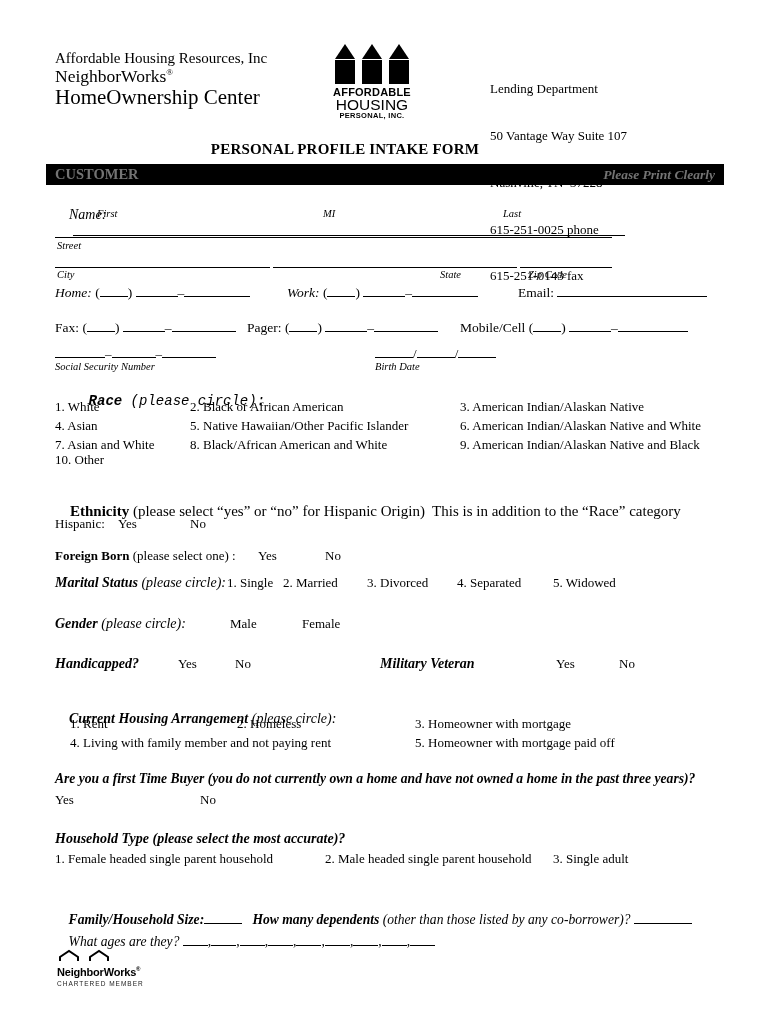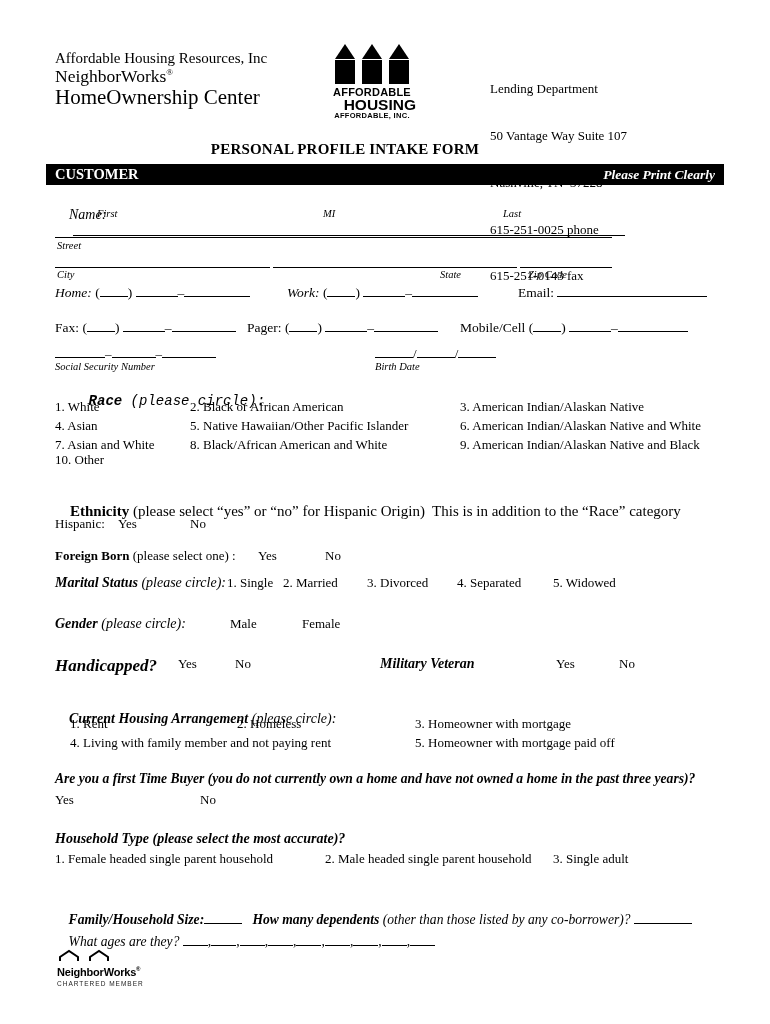--- a/index.html
+++ b/index.html
@@ -22,25 +22,25 @@
   .hdr-left{top:50px;left:55px;width:250px;text-align:left;line-height:1.12;}
   .hdr-left .l1{font-size:15px;}
   .hdr-left .l2{font-size:17.5px;}
   .hdr-left .l3{font-size:21px;}
   .hdr-right{top:50px;left:490px;font-size:13px;line-height:15.6px;white-space:pre;}
   .logo{top:44px;left:328px;width:88px;text-align:center;font-family:"Liberation Sans","DejaVu Sans",sans-serif;}
   .houses{display:flex;justify-content:center;gap:7px;}
   .house .roof{width:0;height:0;border-left:10px solid transparent;border-right:10px solid transparent;border-bottom:15px solid #000;}
   .house .hbody{width:20px;height:24px;background:#000;margin-top:1px;}
   .logo .t1{font-size:11px;font-weight:bold;letter-spacing:.2px;margin-top:2px;}
-  .logo .t2{font-size:15.5px;font-weight:bold;line-height:13px;text-align:right;}
+  .logo .t2{font-size:15.5px;font-weight:normal;line-height:13px;}
   .logo .t3{font-size:7.5px;font-weight:bold;letter-spacing:.3px;}
   
   .title{top:141px;left:0;width:690px;text-align:center;font-size:15px;font-weight:bold;letter-spacing:.2px;}
-  .bar{top:164px;left:46px;width:678px;height:21px;background:#000;color:#ffffff;
+  .bar{top:164px;left:46px;width:678px;height:21px;background:#000;color:#737373;
        display:flex;align-items:center;justify-content:space-between;padding:0 9px;box-sizing:border-box;}
   .bar .bl{font-size:14.5px;font-weight:bold;}
   .bar .br{font-size:13.5px;font-weight:bold;font-style:italic;}
   
   .footer{top:948px;left:57px;width:120px;font-family:"Liberation Sans","DejaVu Sans",sans-serif;}
   .footer .nw{font-size:11px;font-weight:bold;letter-spacing:-.2px;}
   .footer .nw sup{font-size:6px;}
   .footer .cm{font-size:6.5px;letter-spacing:1px;color:#222;margin-top:2px;}
 </style>
 </head>
@@ -64,21 +64,21 @@
           <div class="roof"></div>
           <div class="hbody"></div>
         </div>
       <div class="house">
           <div class="roof"></div>
           <div class="hbody"></div>
         </div>
     </div>
     <div class="t1">AFFORDABLE</div>
     <div class="t2">HOUSING</div>
-    <div class="t3">AFFORDABLE, INC.</div>
+    <div class="t3">PERSONAL, INC.</div>
   </div>
 
   <div class="abs hdr-right">
     <div>Lending Department</div>
     <div>50 Vantage Way Suite 107</div>
     <div>Nashville, TN&nbsp; 37228</div>
     <div>615-251-0025 phone</div>
     <div>615-251-0143 fax</div>
   </div>
 
@@ -180,21 +180,21 @@
     <span class="c" style="left:553px;">5. Widowed</span>
   </div>
 
   <div class="row" style="top:616px;">
     <span class="c" style="left:55px;font-size:14px;"><span class="bi">Gender</span><span class="i"> (please circle):</span></span>
     <span class="c" style="left:230px;">Male</span>
     <span class="c" style="left:302px;">Female</span>
   </div>
 
   <div class="row" style="top:656px;">
-    <span class="c bi" style="left:55px;font-size:17px;">Handicapped?</span>
+    <span class="c bi" style="left:55px;font-size:14px;">Handicapped?</span>
     <span class="c" style="left:178px;">Yes</span>
     <span class="c" style="left:235px;">No</span>
     <span class="c bi" style="left:380px;font-size:14px;">Military Veteran</span>
     <span class="c" style="left:556px;">Yes</span>
     <span class="c" style="left:619px;">No</span>
   </div>
 
   <div class="line" style="top:695px;font-size:14px;">
     <span class="bi">Current Housing Arrangement</span><span class="i"> (please circle):</span>
   </div>

